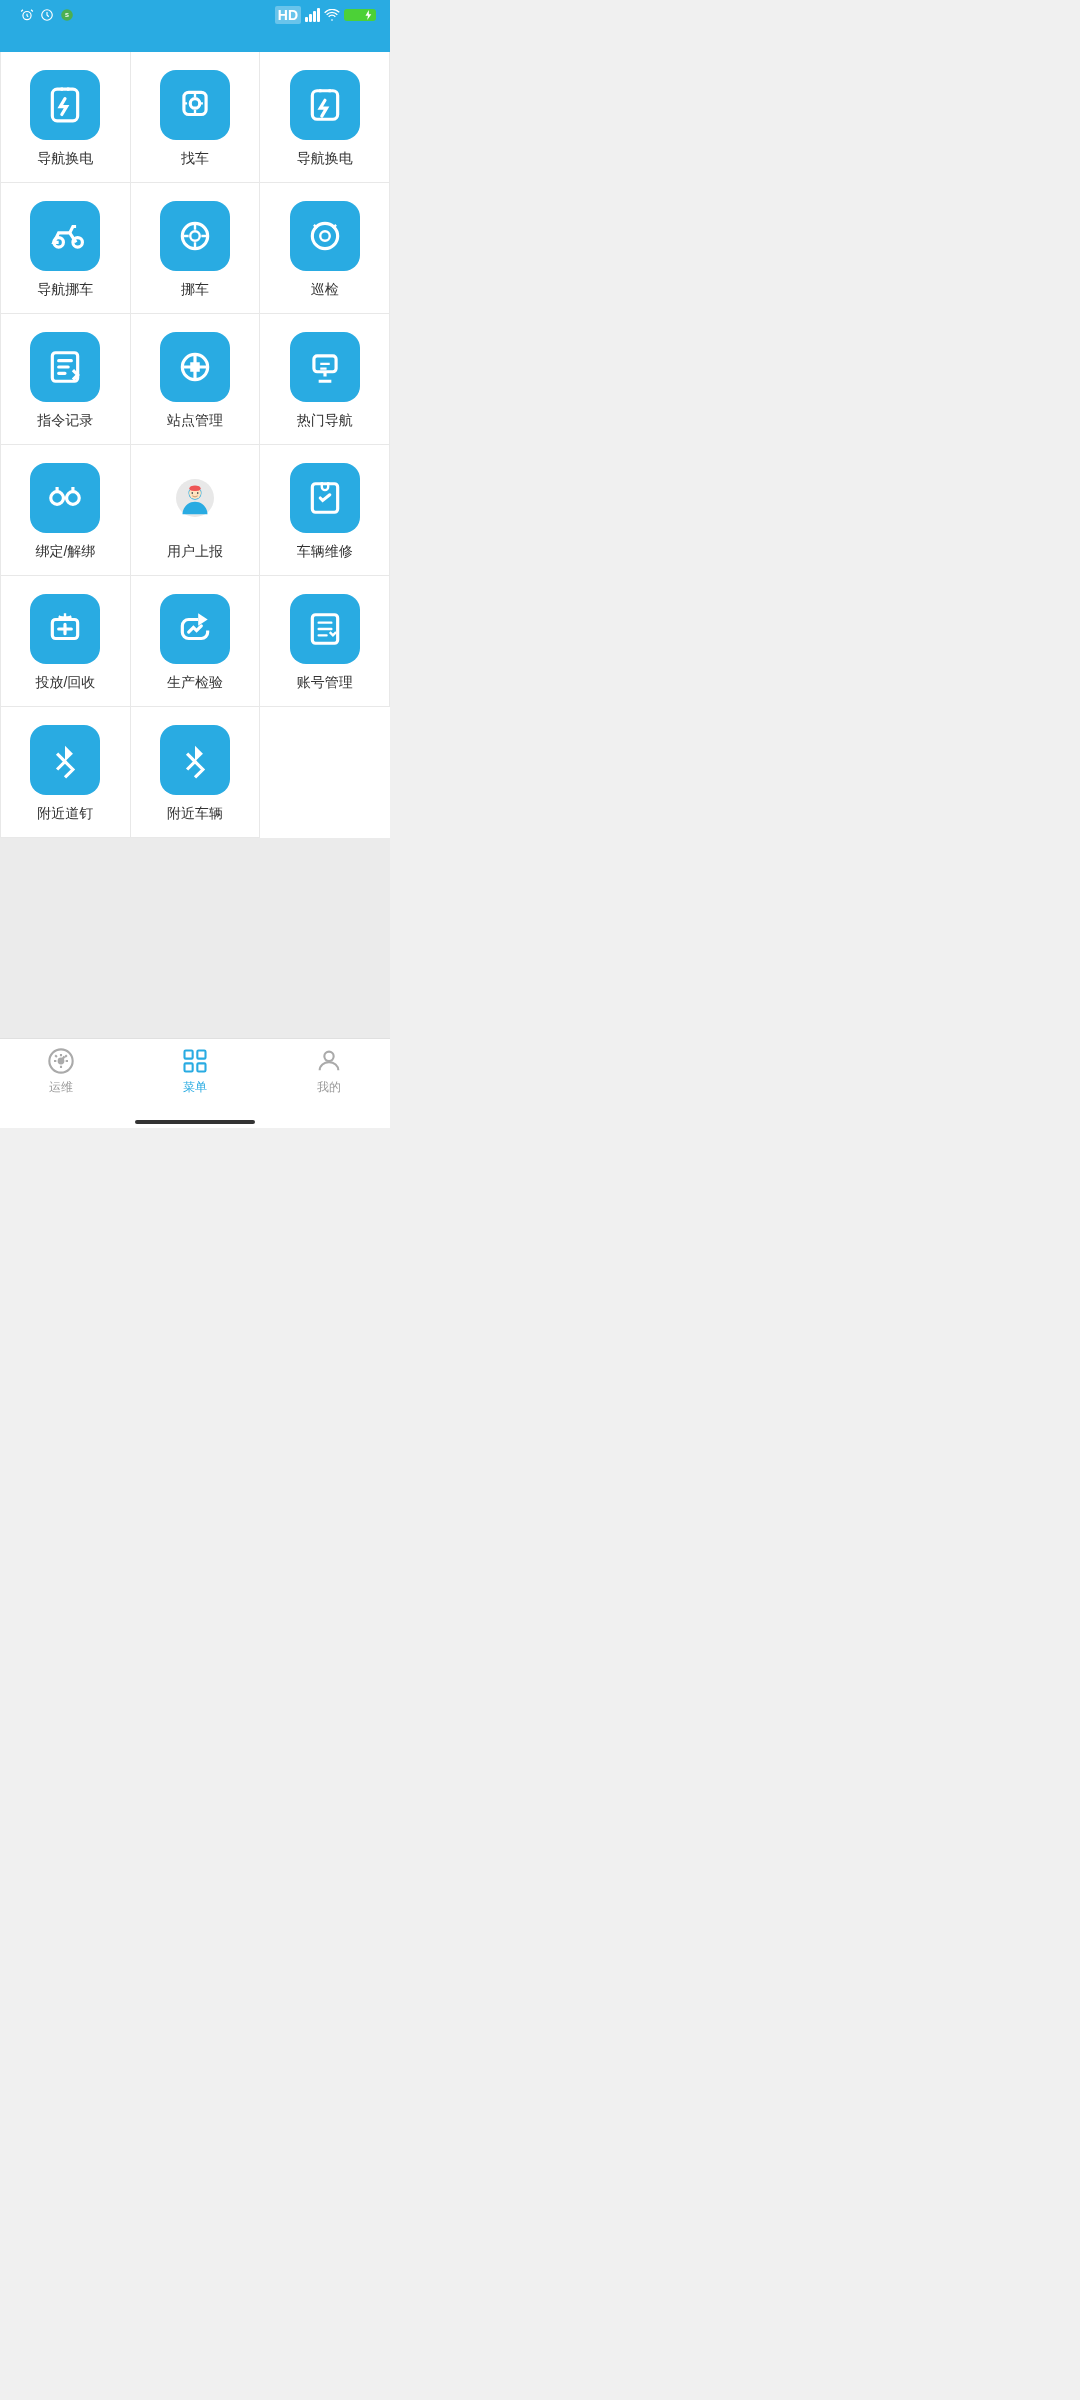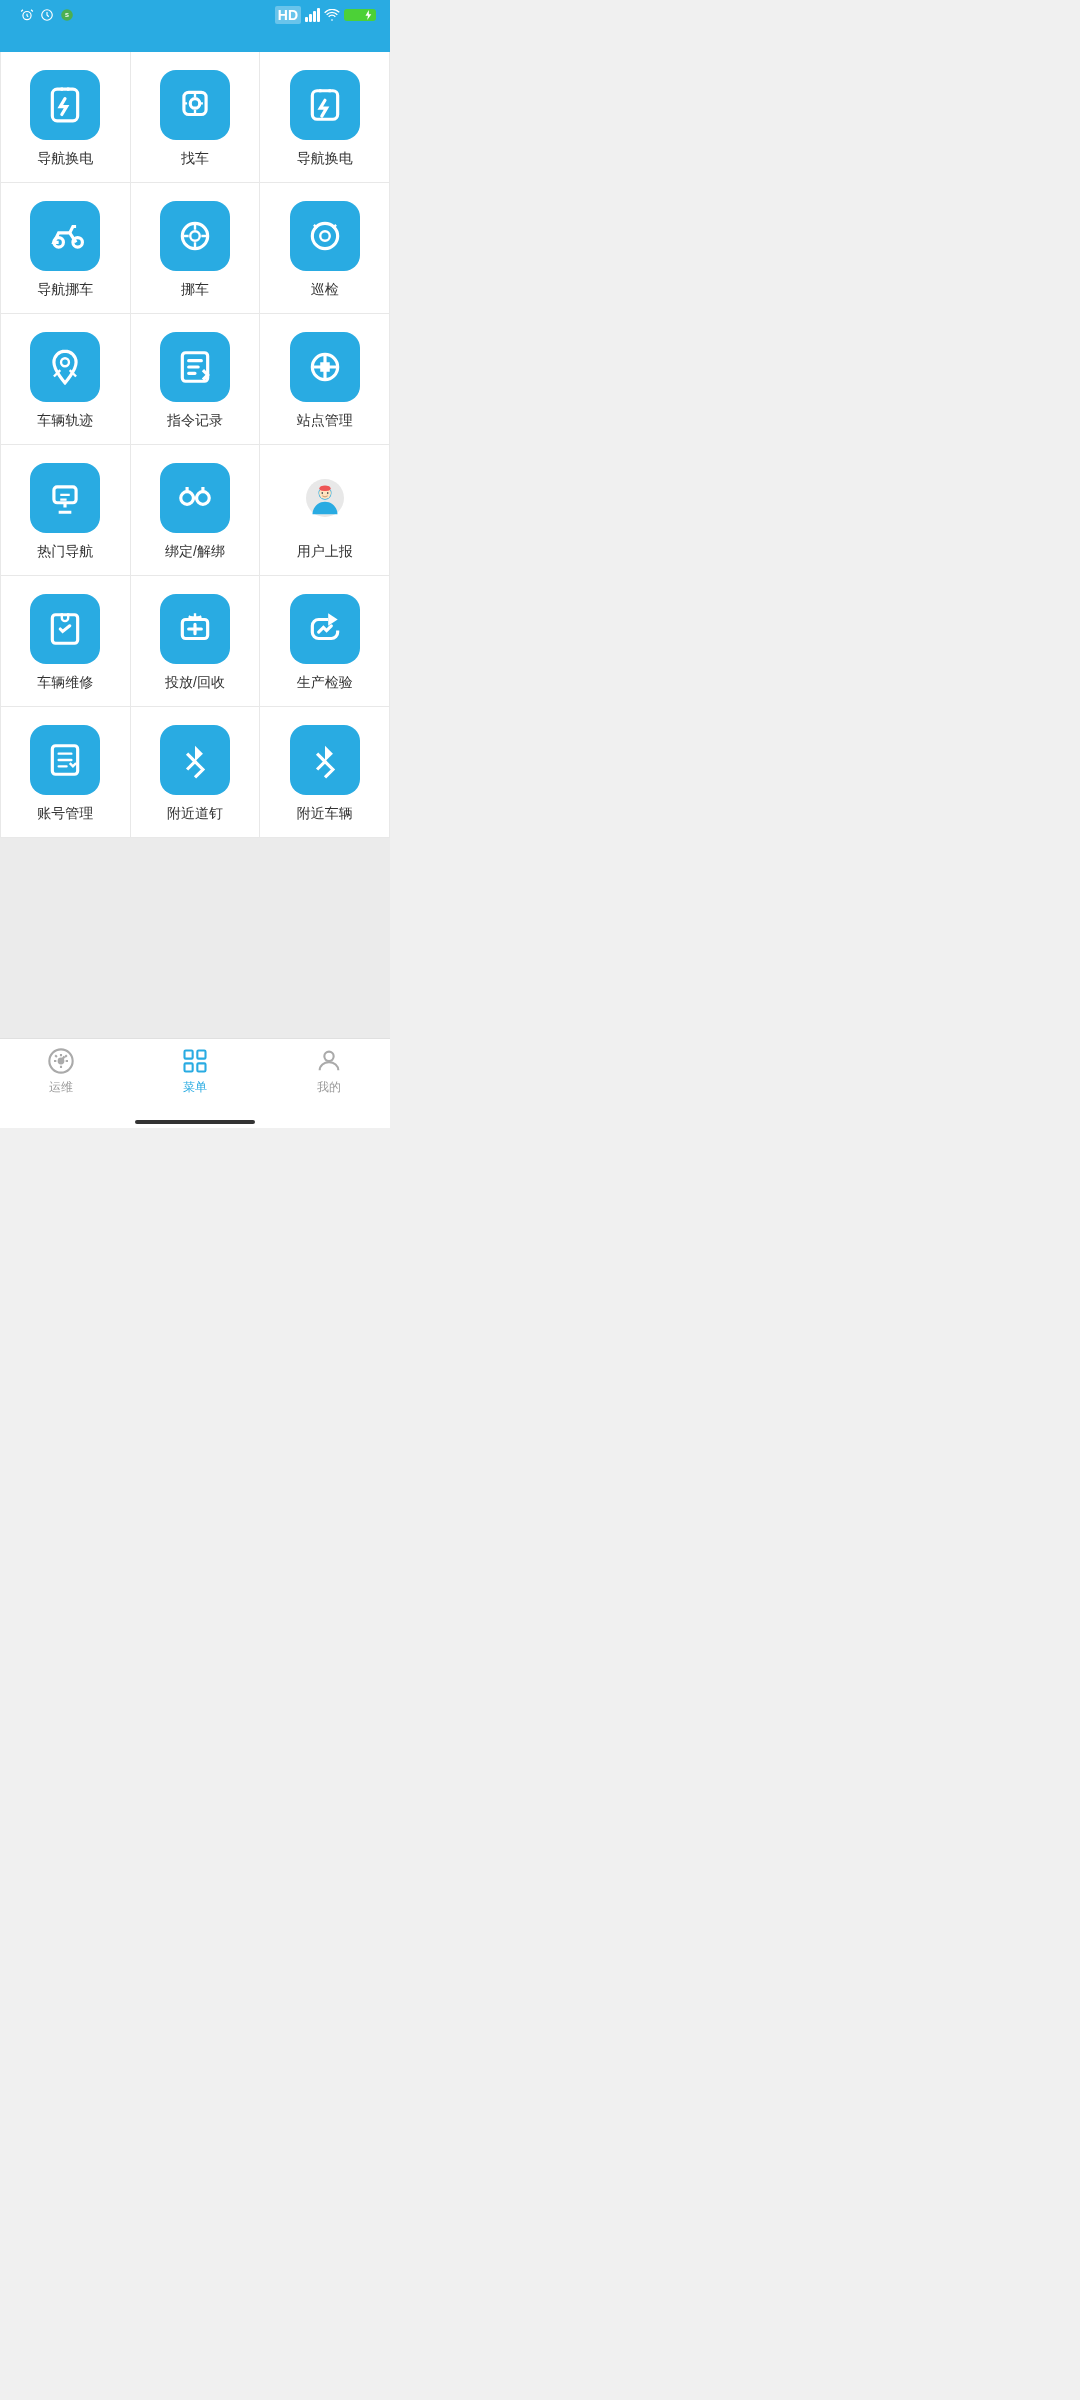--- a/index.html
+++ b/index.html
@@ -294,30 +294,20 @@
           <circle cx="12" cy="12" r="8" stroke="white" stroke-width="2" fill="none"></circle>
       <circle cx="12" cy="12" r="3" stroke="white" stroke-width="1.5" fill="none"></circle>
       <path d="M19 5l-2 2M5 5l2 2" stroke="white" stroke-width="1.5"></path>
         </svg>
       </div>
       <span class="grid-item-label">巡检</span>
     </div>
     <div class="grid-item">
       <div class="icon-wrap">
         <svg viewBox="0 0 24 24" width="38" height="38">
-          <path d="M12 2C8.13 2 5 5.13 5 9c0 5.25 7 13 7 13s7-7.75 7-13c0-3.87-3.13-7-7-7z" stroke="white" stroke-width="2" fill="none"></path>
-      <circle cx="12" cy="9" r="2.5" stroke="white" stroke-width="1.5" fill="none"></circle>
-      <path d="M5 18l4-4M19 18l-4-4" stroke="white" stroke-width="1.5"></path>
-        </svg>
-      </div>
-      <span class="grid-item-label">车辆轨迹</span>
-    </div>
-    <div class="grid-item">
-      <div class="icon-wrap">
-        <svg viewBox="0 0 24 24" width="38" height="38">
           <rect x="4" y="3" width="16" height="18" rx="2" stroke="white" stroke-width="2" fill="none"></rect>
       <path d="M8 8h8M8 12h6M8 16h4" stroke="white" stroke-width="2" stroke-linecap="round"></path>
       <path d="M17 14l3 3-3 3" stroke="white" stroke-width="2" fill="none"></path>
         </svg>
       </div>
       <span class="grid-item-label">指令记录</span>
     </div>
     <div class="grid-item">
       <div class="icon-wrap">
         <svg viewBox="0 0 24 24" width="38" height="38">

